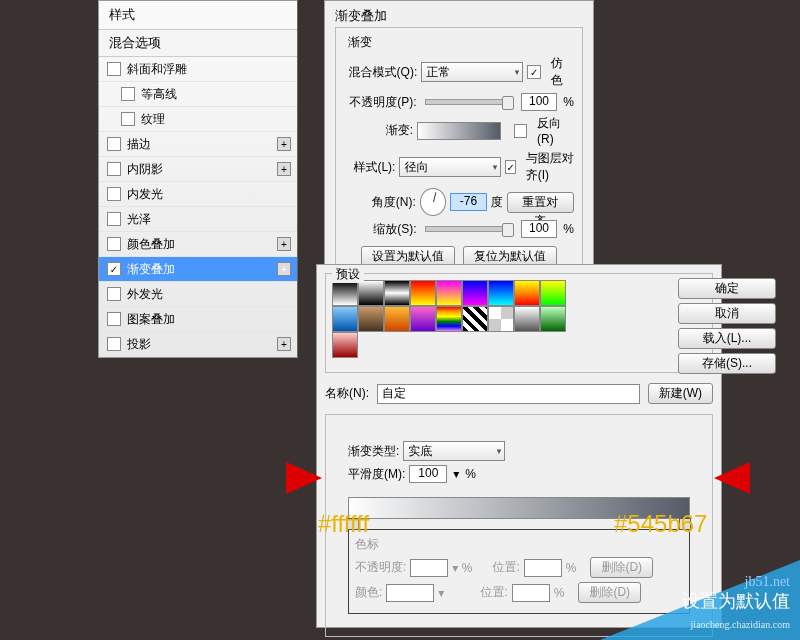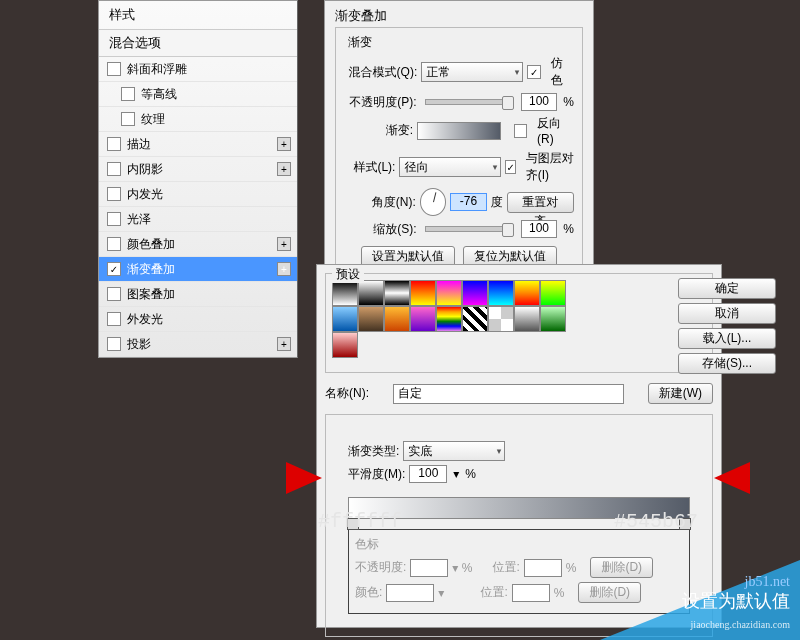--- a/index.html
+++ b/index.html
@@ -31,30 +31,30 @@
 .btn{height:19px;border:1px solid #888;background:linear-gradient(#fefefe,#dedede);padding:0 10px;font-size:12px;line-height:19px;text-align:center;border-radius:3px}
 .btn-row{display:flex;gap:8px;justify-content:center;margin-top:8px}
 
 .editor-panel{left:316px;top:264px;width:388px;height:346px;padding:8px}
 .presets-box{border:1px solid #bbb;padding:6px 6px 14px;position:relative}
 .presets-lbl{position:absolute;top:-8px;left:6px;background:#f0f0f0;padding:0 4px;font-size:12px}
 .preset-grid{display:flex;flex-wrap:wrap;width:250px}
 .sw{width:24px;height:24px;border:1px solid #888;margin:0}
 .side-btns{position:absolute;right:24px;top:278px;display:flex;flex-direction:column;gap:4px}
 .side-btns .btn{width:76px}
-.name-row{display:flex;align-items:center;margin:10px 0;gap:24px}
+.name-row{display:flex;align-items:center;margin:10px 0;gap:8px}
 .name-inp{flex:1;height:18px;border:1px solid #888;background:#fff;padding:0 4px;font-size:12px}
 .type-box{border:1px solid #bbb;padding:22px;margin-top:2px}
 .gbar{height:20px;border:1px solid #888;background:linear-gradient(to right,#ffffff,#545b67);position:relative;margin:14px 0 10px}
 .stop{position:absolute;width:10px;height:10px;background:#ddd;border:1px solid #555;bottom:-12px}
 .stop.l{left:-2px}.stop.r{right:-2px}
 .arrow{position:absolute;width:0;height:0;border-top:16px solid transparent;border-bottom:16px solid transparent}
 .arrow.l{left:286px;top:462px;border-left:36px solid #d00}
 .arrow.r{left:714px;top:462px;border-right:36px solid #d00}
-.anno{position:absolute;color:#e5e5e5;font-size:20px;font-family:Liberation Mono, monospace}
+.anno{position:absolute;color:#eab308;font-size:24px;font-family:Liberation Sans, sans-serif}
 .anno.l{left:318px;top:510px}.anno.r{left:614px;top:510px}
 .stops-box{border:1px solid #404040;padding:6px;margin-top:6px}
 .disabled{color:#999}
 .disabled .btn{color:#999}
 
 .tri{position:absolute;right:0;bottom:0;width:0;height:0;border-left:200px solid transparent;border-bottom:80px solid #2aa4e4;opacity:.85}
 .wm{position:absolute;right:10px;bottom:6px;color:#fff;font-size:18px;text-align:right;line-height:1.2;font-family:"Microsoft YaHei"}
 .wm small{font-size:10px;opacity:.8}
 </style>
 </head>
@@ -99,25 +99,25 @@
         <span>颜色叠加</span>
         <span class="plus">+</span>
       </div>
       <div class="style-row sel">
         <span class="cb ck"></span>
         <span>渐变叠加</span>
         <span class="plus">+</span>
       </div>
       <div class="style-row">
         <span class="cb"></span>
+        <span>外发光</span>
+      </div>
+      <div class="style-row">
+        <span class="cb"></span>
         <span>图案叠加</span>
-      </div>
-      <div class="style-row">
-        <span class="cb"></span>
-        <span>外发光</span>
       </div>
       <div class="style-row">
         <span class="cb"></span>
         <span>投影</span>
         <span class="plus">+</span>
       </div>
     </div>
 </div>
 
 <div class="panel gradient-panel">

